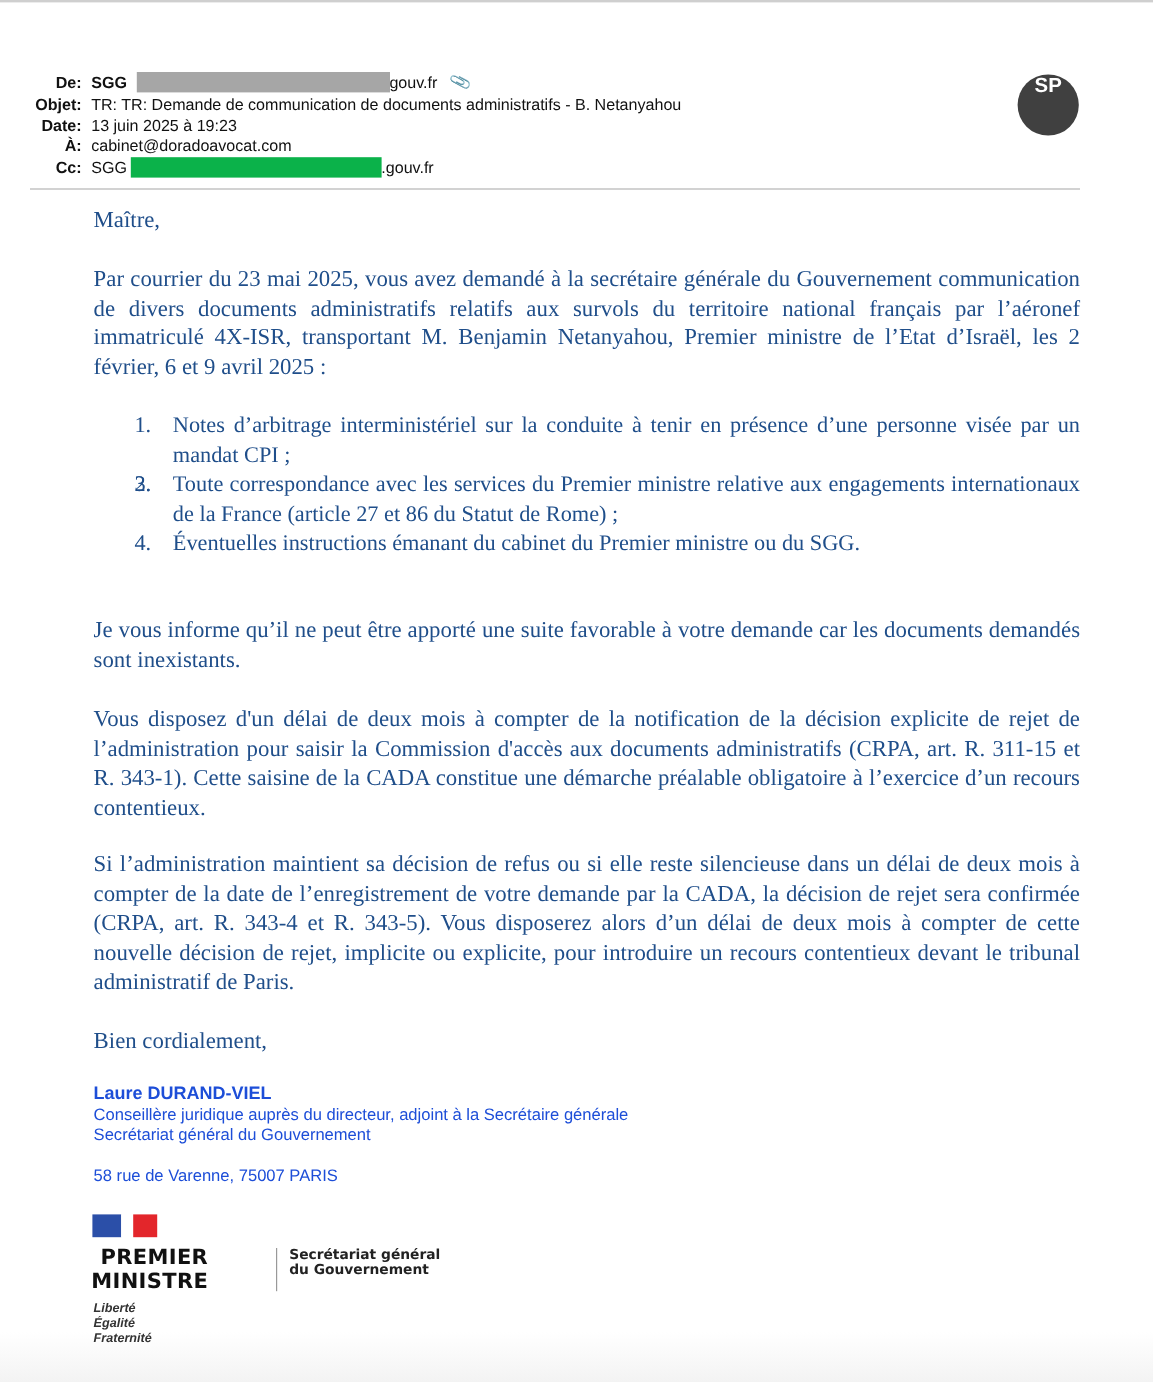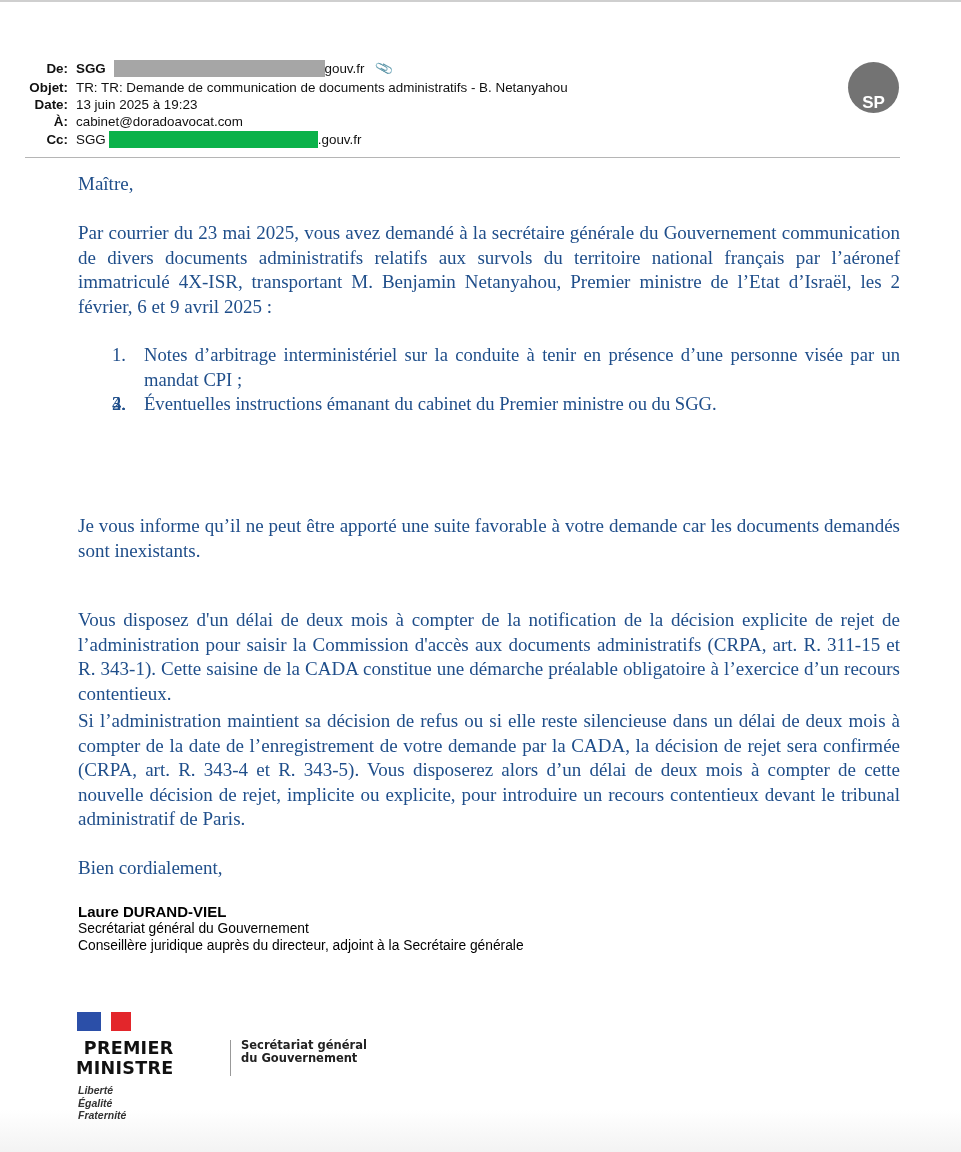--- a/index.html
+++ b/index.html
@@ -13,38 +13,38 @@
   .header { position: absolute; left: 0; top: 60px; width: 900px; }
   .hrow { position: absolute; left: 0; height: 17px; font-size: 13.4px; color: #111; white-space: nowrap; line-height: 17px; }
   .hlabel { position: absolute; right: 828px; font-weight: bold; text-align: right; }
   .hval { position: absolute; left: 76px; }
   .redact-gray { display: inline-block; width: 211px; height: 17px; background: #a6a6a6; vertical-align: top; }
   .redact-green { display: inline-block; width: 209px; height: 17px; background: #0bb24a; vertical-align: top; }
   .clip { display: inline-block; margin-left: 8px; font-size: 13px; color: #333; transform: rotate(-20deg); }
 
   .avatar {
     position: absolute; left: 848px; top: 62px; width: 51px; height: 51px; border-radius: 50%;
-    background: #737373; color: #fff; font-weight: bold; font-size: 17px;
-    display: flex; align-items: flex-end; justify-content: center;
+    background: #404040; color: #fff; font-weight: bold; font-size: 17px;
+    display: flex; align-items: flex-start; justify-content: center;
   }
   .hdivider { position: absolute; left: 25px; top: 157px; width: 875px; height: 1px; background: #b5b5b5; }
 
   .body-text {
     position: absolute; left: 78px; width: 822px;
     font-family: "Liberation Serif", serif; font-size: 19px; line-height: 24.5px;
     color: #1f4e8a;
   }
   .just { text-align: justify; text-align-last: left; }
   .p { margin: 0; }
 
   .list { position: absolute; left: 112px; width: 788px; font-family: "Liberation Serif", serif; font-size: 18.6px; line-height: 24.5px; color: #1f4e8a; }
   .li { position: relative; padding-left: 32px; text-align: justify; text-align-last: left; }
   .li .num { position: absolute; left: 0; top: 0; }
 
-  .sig { position: absolute; left: 78px; font-family: "Liberation Sans", sans-serif; font-size: 13.8px; line-height: 17px; color: #000000; }
+  .sig { position: absolute; left: 78px; font-family: "Liberation Sans", sans-serif; font-size: 13.8px; line-height: 17px; color: #1d4ed8; }
   .sig-name { font-weight: bold; font-size: 15px; }
   .redact-tel { display: inline-block; width: 243px; height: 19px; background: #a6a6a6; vertical-align: top; margin-left: 4px; }
 
   .flag { position: absolute; left: 77px; top: 1012px; width: 54px; height: 19px; }
   .flag .blue { position: absolute; left: 0; top: 0; width: 24px; height: 19px; background: #2b4fa8; }
   .flag .red { position: absolute; left: 34px; top: 0; width: 20px; height: 19px; background: #e3262b; }
   .flag .mid { position: absolute; left: 24px; top: 0; width: 10px; height: 19px; background: #ffffff; }
   .pm { position: absolute; left: 76px; top: 1038px; font-family: "DejaVu Sans", sans-serif; font-weight: bold; font-size: 17.5px; line-height: 20px; color: #111; letter-spacing: 0.3px; text-align: right; }
   .motto { position: absolute; left: 78px; top: 1084px; font-family: Liberation Sans, sans-serif; font-style: italic; font-weight: bold; font-size: 10.5px; line-height: 12.5px; color: #333; }
   .logo-divider { position: absolute; left: 230px; top: 1040px; width: 1px; height: 36px; background: #999; }
@@ -101,48 +101,50 @@
 <div class="list" style="top:343px;">
   <div class="li">
     <span class="num">1.</span>
     <span>Notes d’arbitrage interministériel sur la conduite à tenir en présence d’une personne visée par un mandat CPI ;</span>
   </div>
   <div class="li">
     <span class="num">2.</span>
   </div>
   <div class="li">
     <span class="num">3.</span>
+    <span> Toute correspondance avec les services du Premier ministre relative aux engagements internationaux de la France (article 27 et 86 du Statut de Rome) ;</span>
   </div>
   <div class="li">
     <span class="num">4.</span>
     <span>Éventuelles instructions émanant du cabinet du Premier ministre ou du SGG.</span>
   </div>
 </div>
 
 <div class="body-text just" style="top:514px;">
   <p class="p">Je vous informe qu’il ne peut être apporté une suite favorable à votre demande car les documents demandés sont inexistants.</p>
 </div>
 
-<div class="body-text just" style="top:588px;margin-top:20px;">
+<div class="body-text just" style="top:588px;">
   <p class="p">Vous disposez d'un délai de deux mois à compter de la notification de la décision explicite de rejet de l’administration pour saisir la Commission d'accès aux documents administratifs (CRPA, art. R. 311-15 et R. 343-1). Cette saisine de la CADA constitue une démarche préalable obligatoire à l’exercice d’un recours contentieux.</p>
 </div>
 
 <div class="body-text just" style="top:709px;">
   <p class="p">Si l’administration maintient sa décision de refus ou si elle reste silencieuse dans un délai de deux mois à compter de la date de l’enregistrement de votre demande par la CADA, la décision de rejet sera confirmée (CRPA, art. R. 343-4 et R. 343-5). Vous disposerez alors d’un délai de deux mois à compter de cette nouvelle décision de rejet, implicite ou explicite, pour introduire un recours contentieux devant le tribunal administratif de Paris.</p>
 </div>
 
 <div class="body-text" style="top:856px;">
   <p class="p">Bien cordialement,</p>
 </div>
 
 <div class="sig" style="top:903px;">
   <div class="sig-name">Laure DURAND-VIEL</div>
+  <div>Conseillère juridique auprès du directeur, adjoint à la Secrétaire générale</div>
   <div>Secrétariat général du Gouvernement</div>
-  <div>Conseillère juridique auprès du directeur, adjoint à la Secrétaire générale</div>
   <div style="height:17px;"></div>
+  <div>58 rue de Varenne, 75007 PARIS</div>
 </div>
 
 <div class="flag">
   <div class="blue"></div>
     <div class="mid"></div>
     <div class="red"></div>
 </div>
 <div class="pm">
   <div>PREMIER</div>
   <div>MINISTRE</div>

